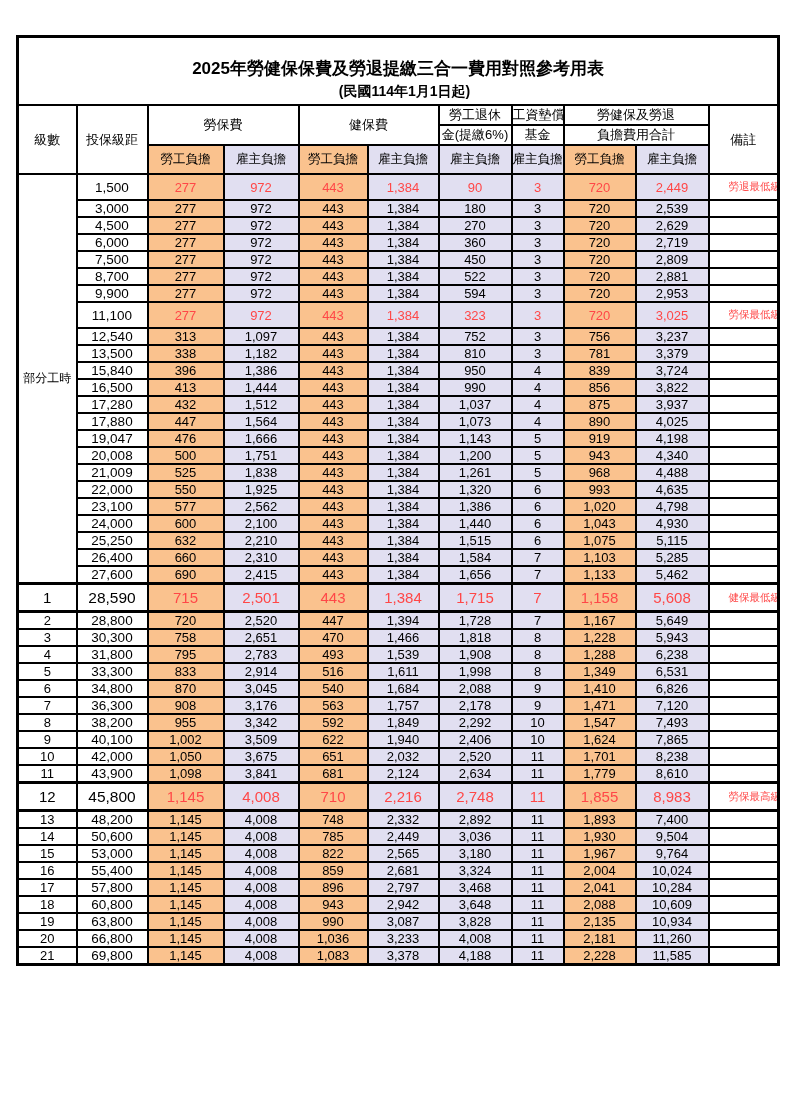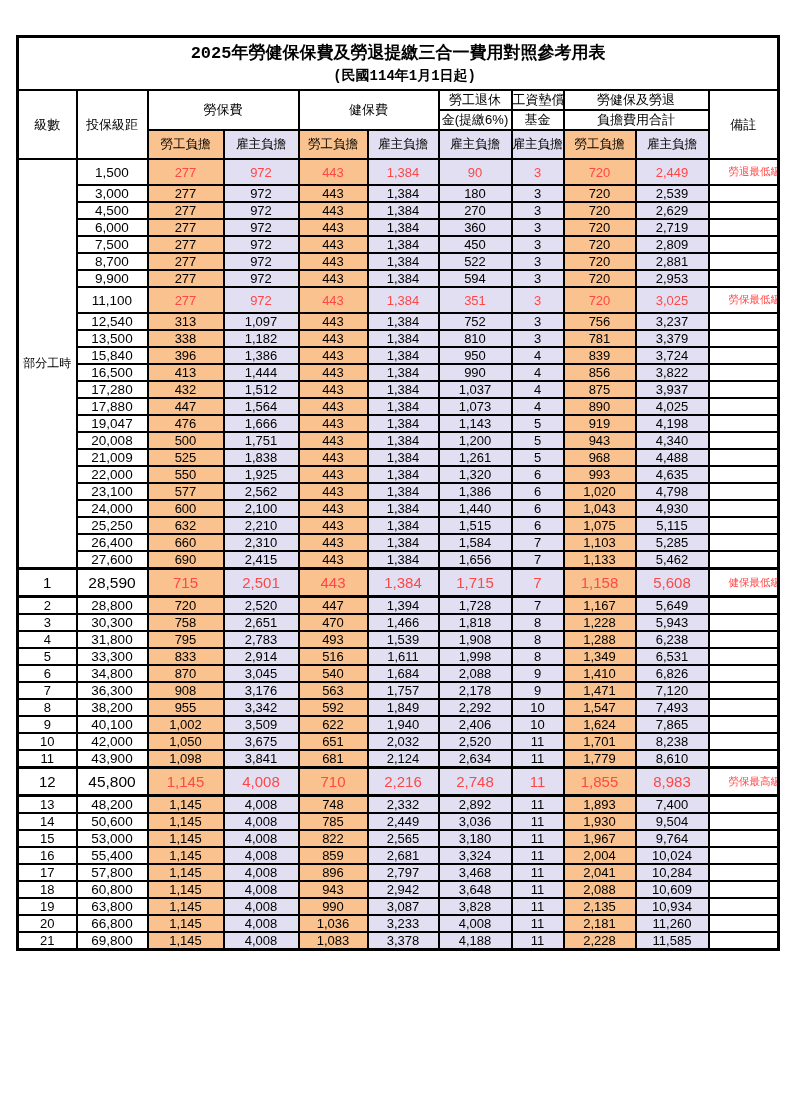--- a/index.html
+++ b/index.html
@@ -20,21 +20,21 @@
     border-collapse:collapse;table-layout:fixed;width:761px;
     border:3px solid var(--line);
   }
   th,td{
     border:2px solid var(--line);
     text-align:center;vertical-align:middle;
     padding:0;overflow:hidden;white-space:nowrap;
     font-weight:normal;
   }
   
-  .title-cell{padding:4px 0 3px 0;font-family:Liberation Mono, monospace;}
+  .title-cell{padding:19px 0 3px 0;}
   .title{font-size:17px;font-weight:bold;line-height:24px;}
   .subtitle{font-size:14px;font-weight:bold;line-height:20px;margin-left:13px;}
   
   tr.h1 th,tr.h2 th{font-size:13px;height:20px;background:#fff;}
   tr.h3 th{font-size:12.5px;height:29px;}
   th.emp-h{background:var(--emp);}
   th.er-h{background:var(--er);}
   
   tbody tr{height:14px;}
   tbody td{font-size:13px;}
@@ -188,21 +188,21 @@
           <td class="emp v">720</td>
           <td class="er v">2,953</td>
           <td class="remark"></td>
         </tr>
         <tr class="red tall">
           <td class="salary">11,100</td>
           <td class="emp v">277</td>
           <td class="er v">972</td>
           <td class="emp v">443</td>
           <td class="er v">1,384</td>
-          <td class="er v">351</td>
+          <td class="er v">323</td>
           <td class="er v">3</td>
           <td class="emp v">720</td>
           <td class="er v">3,025</td>
           <td class="remark">勞保最低級距</td>
         </tr>
         <tr>
           <td class="salary">12,540</td>
           <td class="emp v">313</td>
           <td class="er v">1,097</td>
           <td class="emp v">443</td>

